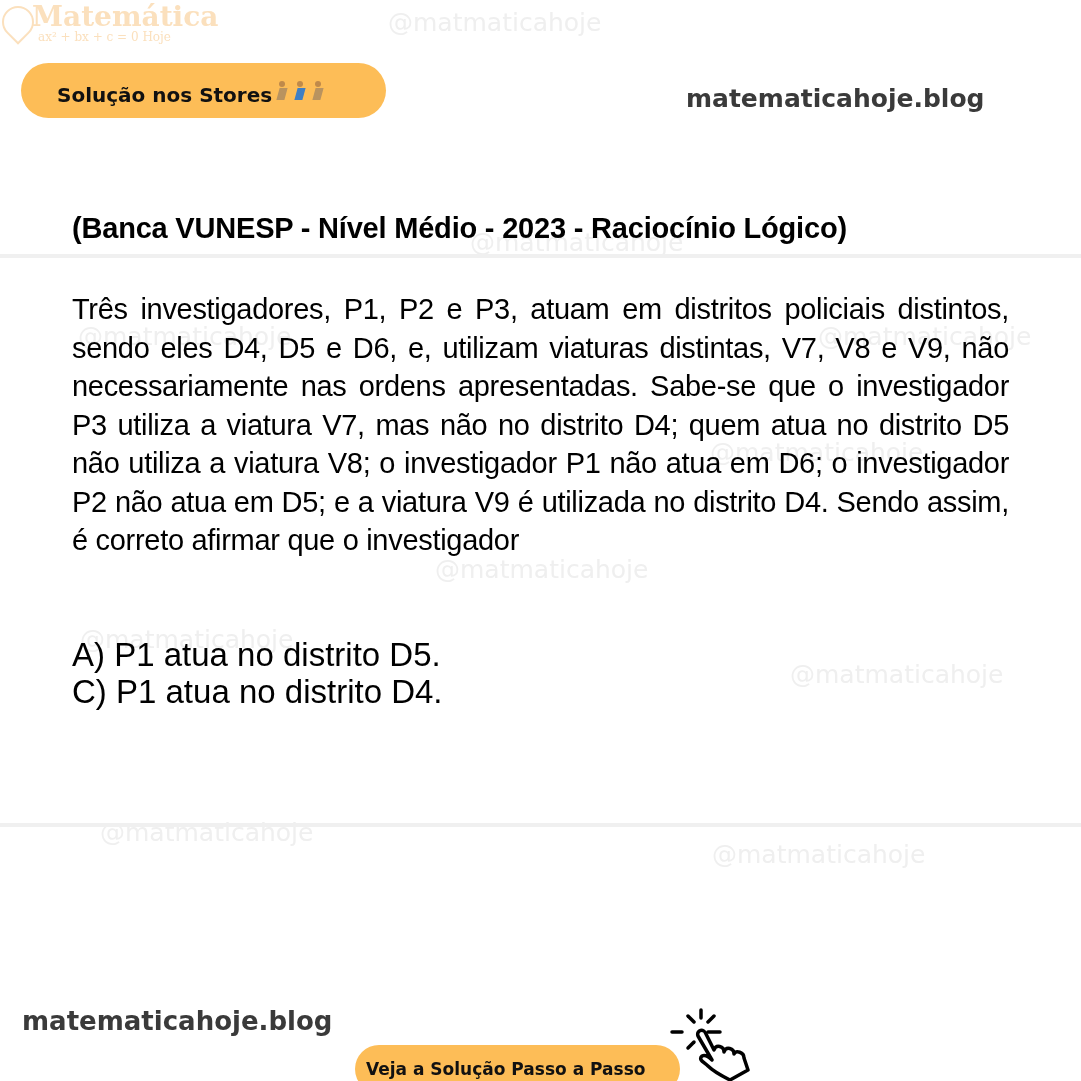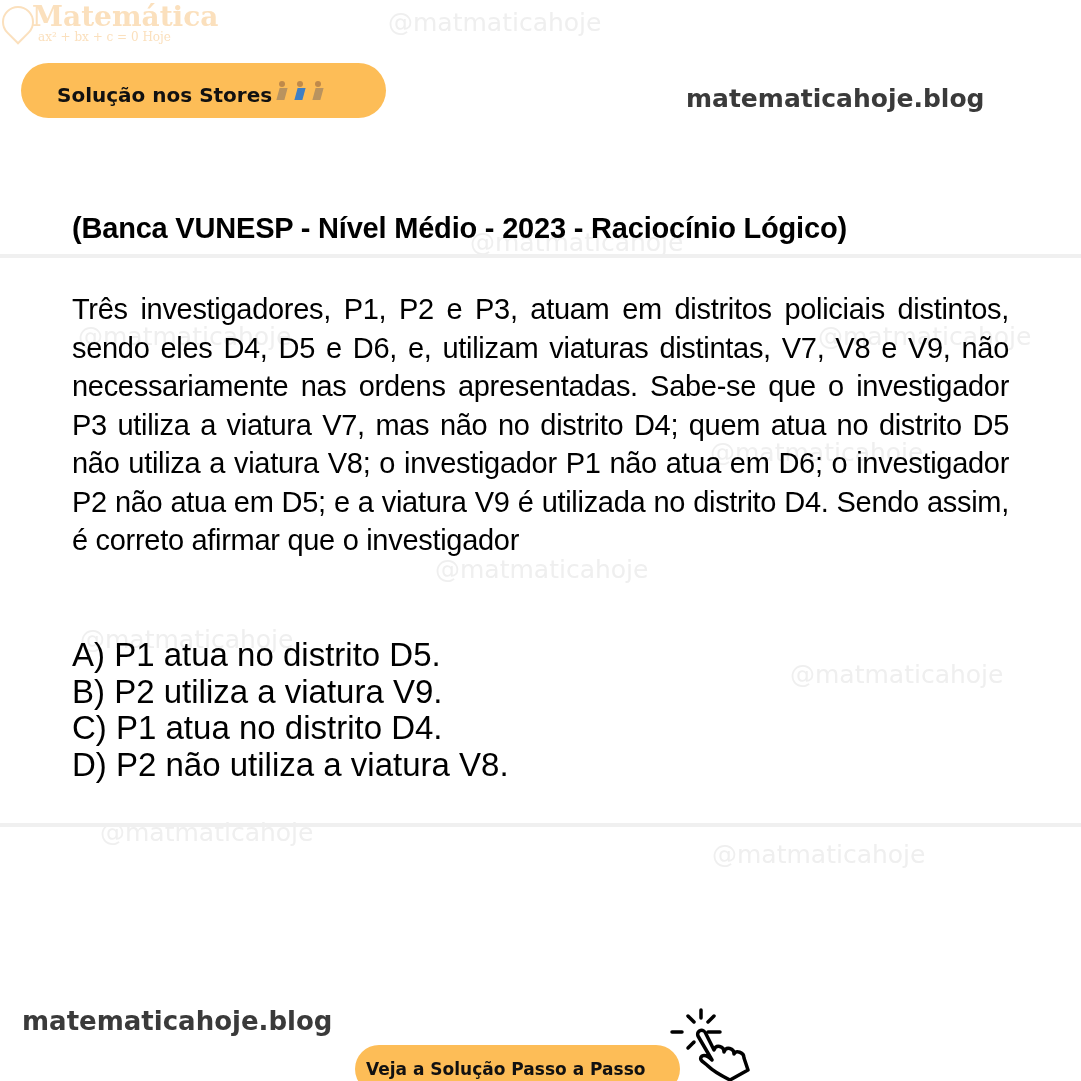--- a/index.html
+++ b/index.html
@@ -108,23 +108,21 @@
   </span>
 </div>
 
 <div class="blog-top">matematicahoje.blog</div>
 
 <div class="q-title">(Banca VUNESP - Nível Médio - 2023 - Raciocínio Lógico)</div>
 <div class="q-body">Três investigadores, P1, P2 e P3, atuam em distritos policiais distintos, sendo eles D4, D5 e D6, e, utilizam viaturas distintas, V7, V8 e V9, não necessariamente nas ordens apresentadas. Sabe-se que o investigador P3 utiliza a viatura V7, mas não no distrito D4; quem atua no distrito D5 não utiliza a viatura V8; o investigador P1 não atua em D6; o investigador P2 não atua em D5; e a viatura V9 é utilizada no distrito D4. Sendo assim, é correto afirmar que o investigador</div>
 
 <div class="options">
   <div class="opt">A) P1 atua no distrito D5.</div>
-  <div class="opt">B) P2 utiliza a viatura V9.</div>
   <div class="opt">C) P1 atua no distrito D4.</div>
-  <div class="opt">D) P2 não utiliza a viatura V8.</div>
 </div>
 
 <div class="blog-bottom">matematicahoje.blog</div>
 <div class="pill-bottom">
   <span class="lbl">Veja a Solução Passo a Passo</span>
 </div>
 <svg class="hand" viewBox="0 0 90 81" fill="none" stroke="#000" stroke-width="3.5" stroke-linecap="round" stroke-linejoin="round">
   <line x1="4" y1="32" x2="14" y2="32"></line>
   <line x1="40" y1="32" x2="52" y2="32"></line>
   <line x1="20" y1="16" x2="26" y2="22"></line>

